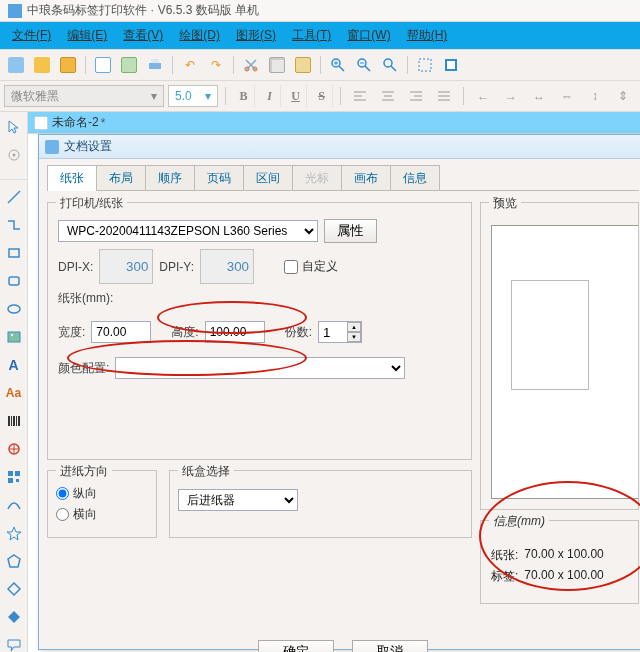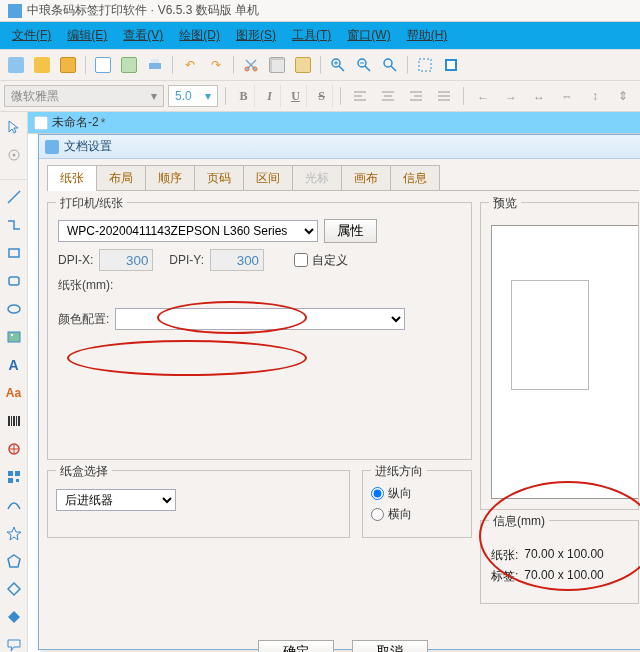--- a/index.html
+++ b/index.html
@@ -99,21 +99,21 @@
     background:#6fb4e8; border-radius:2px; }
   .tabstrip {
     display:flex; padding: 6px 8px 0 8px;
   }
   .tab {
     padding: 4px 12px;
     border:1px solid #bfbcb7;
     background:#efece8;
     border-bottom:none;
     margin-right:-1px;
-    color:#a16207;
+    color:#0369a1;
   }
   .tab.active { background:#fff; position:relative; z-index:2; }
   .tab.light { color:#bbb; }
   .tab-underline { height:1px; background:#bfbcb7; margin:0 8px; position:relative; top:-1px; z-index:1;}
   
   .dlg-body { display:flex; padding:10px 8px 8px 8px; gap:8px; height:440px; }
   .left-pane { width: 425px; display:flex; flex-direction:column; gap:10px; }
   .right-pane { flex:1; position:relative; }
   .groupbox {
     border:1px solid #c8c5c0; background:#f5f2ef; position:relative; padding:10px 10px 10px 10px;
@@ -125,21 +125,21 @@
   .lbl { color:#444; white-space:nowrap; }
   select.ctrl, input.ctrl {
     height:22px; border:1px solid #aab; background:#fff; font-size:12px; padding:0 4px;
     font-family:inherit;
   }
   select.printer { width: 260px; }
   .btn {
     height:24px; padding:0 12px; border:1px solid #adaaa5; background:linear-gradient(#fefefe,#ebe9e6);
     cursor:default;
   }
-  .dpi { width:54px; text-align:right; color:#4a87be; background:#eee; border:1px solid #c6c3bf; height:22px; padding:0 4px; }
+  .dpi { width:54px; text-align:right; color:#4a87be; background:#eee; border:1px solid #c6c3bf; height:35px; padding:0 4px; }
   .chk { display:flex; align-items:center; gap:4px; }
   .chk input { width:14px; height:14px; }
   .paper-select { width:280px; }
   .num { width:60px; text-align:left; }
   .spinner { display:flex; align-items:center; border:1px solid #aab; height:22px; background:#fff;}
   .spinner input { border:none; width:28px; height:20px; padding:0 4px;}
   .spinner .spbtns { display:flex; flex-direction:column; width:14px;}
   .spinner .spbtns button { height:10px; border:1px solid #aaa; background:#eee; font-size:6px; padding:0; line-height:6px;}
   .colorbox { width:290px; height:22px; border:1px solid #aab; background:#fff; }
   .group-row { display:flex; gap:12px; }
@@ -161,21 +161,21 @@
     border-right:none;
   }
   .preview-page {
     position:absolute; left:40%; top:20%; width:78px; height:110px;
     border:1px solid #bbb; background:#fff;
     transform:translateX(-50%);
   }
   .info-group {
     border:1px solid #c8c5c0; margin-top:10px; padding:22px 8px 14px 10px; position:relative;
   }
-  .info-group .legend { position:absolute; top:-8px; left:8px; background:#f5f2ef; padding:0 4px; }
+  .info-group .legend { position:absolute; top:-8px; left:8px; background:#f5f2ef; padding:0 4px;font-style:italic; }
   .info-row { display:flex; gap:6px; margin:4px 0; color:#222;}
   
   .dlg-buttons {
     display:flex; gap:18px; justify-content:center; padding:8px 0 0 0;
   }
   
   .anno {
     position:absolute; border:2px solid #cf1d12; border-radius:50%;
     pointer-events:none;
   }
@@ -470,59 +470,73 @@
             <div class="row">
               <select class="ctrl printer">
                 <option>WPC-20200411143ZEPSON L360 Series</option>
               </select>
               <button class="btn">属性</button>
             </div>
 
             <div class="row">
               <span class="lbl">DPI-X:</span>
               <input class="dpi" disabled="" value="300" style="">
-              <span class="lbl" style="margin-left:10px">DPI-Y:</span>
+              <span class="lbl" style="">DPI-Y:</span>
               <input class="dpi" disabled="" value="300" style="">
               <label class="chk" style="margin-left:24px">
                 <input type="checkbox" style="">
                 <span>自定义</span>
               </label>
             </div>
 
             <div class="row" style="margin-top:2px">
               <span class="lbl">纸张(mm):</span>
             </div>
 
+            <div class="row" style="margin-top:14px">
+              <span class="lbl">宽度:</span>
+              <input class="ctrl num" value="70.00" style="">
+              <span class="lbl" style="margin-left:14px">高度:</span>
+              <input class="ctrl num" value="100.00" style="">
+              <span class="lbl" style="margin-left:14px">份数:</span>
+              <div class="spinner">
+                <input value="1" style="">
+                <div class="spbtns">
+                  <button>▲</button>
+                  <button>▼</button>
+                </div>
+              </div>
+            </div>
 
             <div class="row" style="margin-top:14px">
               <span class="lbl">颜色配置:</span>
               <select class="ctrl colorbox"><option></option></select>
             </div>
           </div>
 
           <div class="group-row">
-            <div class="sub-group" style="flex:1">
-              <div class="legend">纸盒选择</div>
-              <div class="row" style="margin-top:8px">
-                <select class="ctrl tray-select">
-                  <option>后进纸器</option>
-                </select>
-              </div>
-            </div>
             <div class="sub-group" style="width:110px">
               <div class="legend">进纸方向</div>
               <label class="radio">
                 <input type="radio" name="orient" checked="" style="">
                 <span>纵向</span>
               </label>
               <label class="radio">
                 <input type="radio" name="orient" style="">
                 <span>横向</span>
               </label>
             </div>
+            <div class="sub-group" style="flex:1">
+              <div class="legend">纸盒选择</div>
+              <div class="row" style="margin-top:8px">
+                <select class="ctrl tray-select">
+                  <option>后进纸器</option>
+                </select>
+              </div>
+            </div>
           </div>
         </div>
 
         <div class="right-pane">
           <div class="preview-box">
             <div class="legend preview-legend">预览</div>
             <div class="preview-inner">
               <div class="preview-page"></div>
             </div>
           </div>

